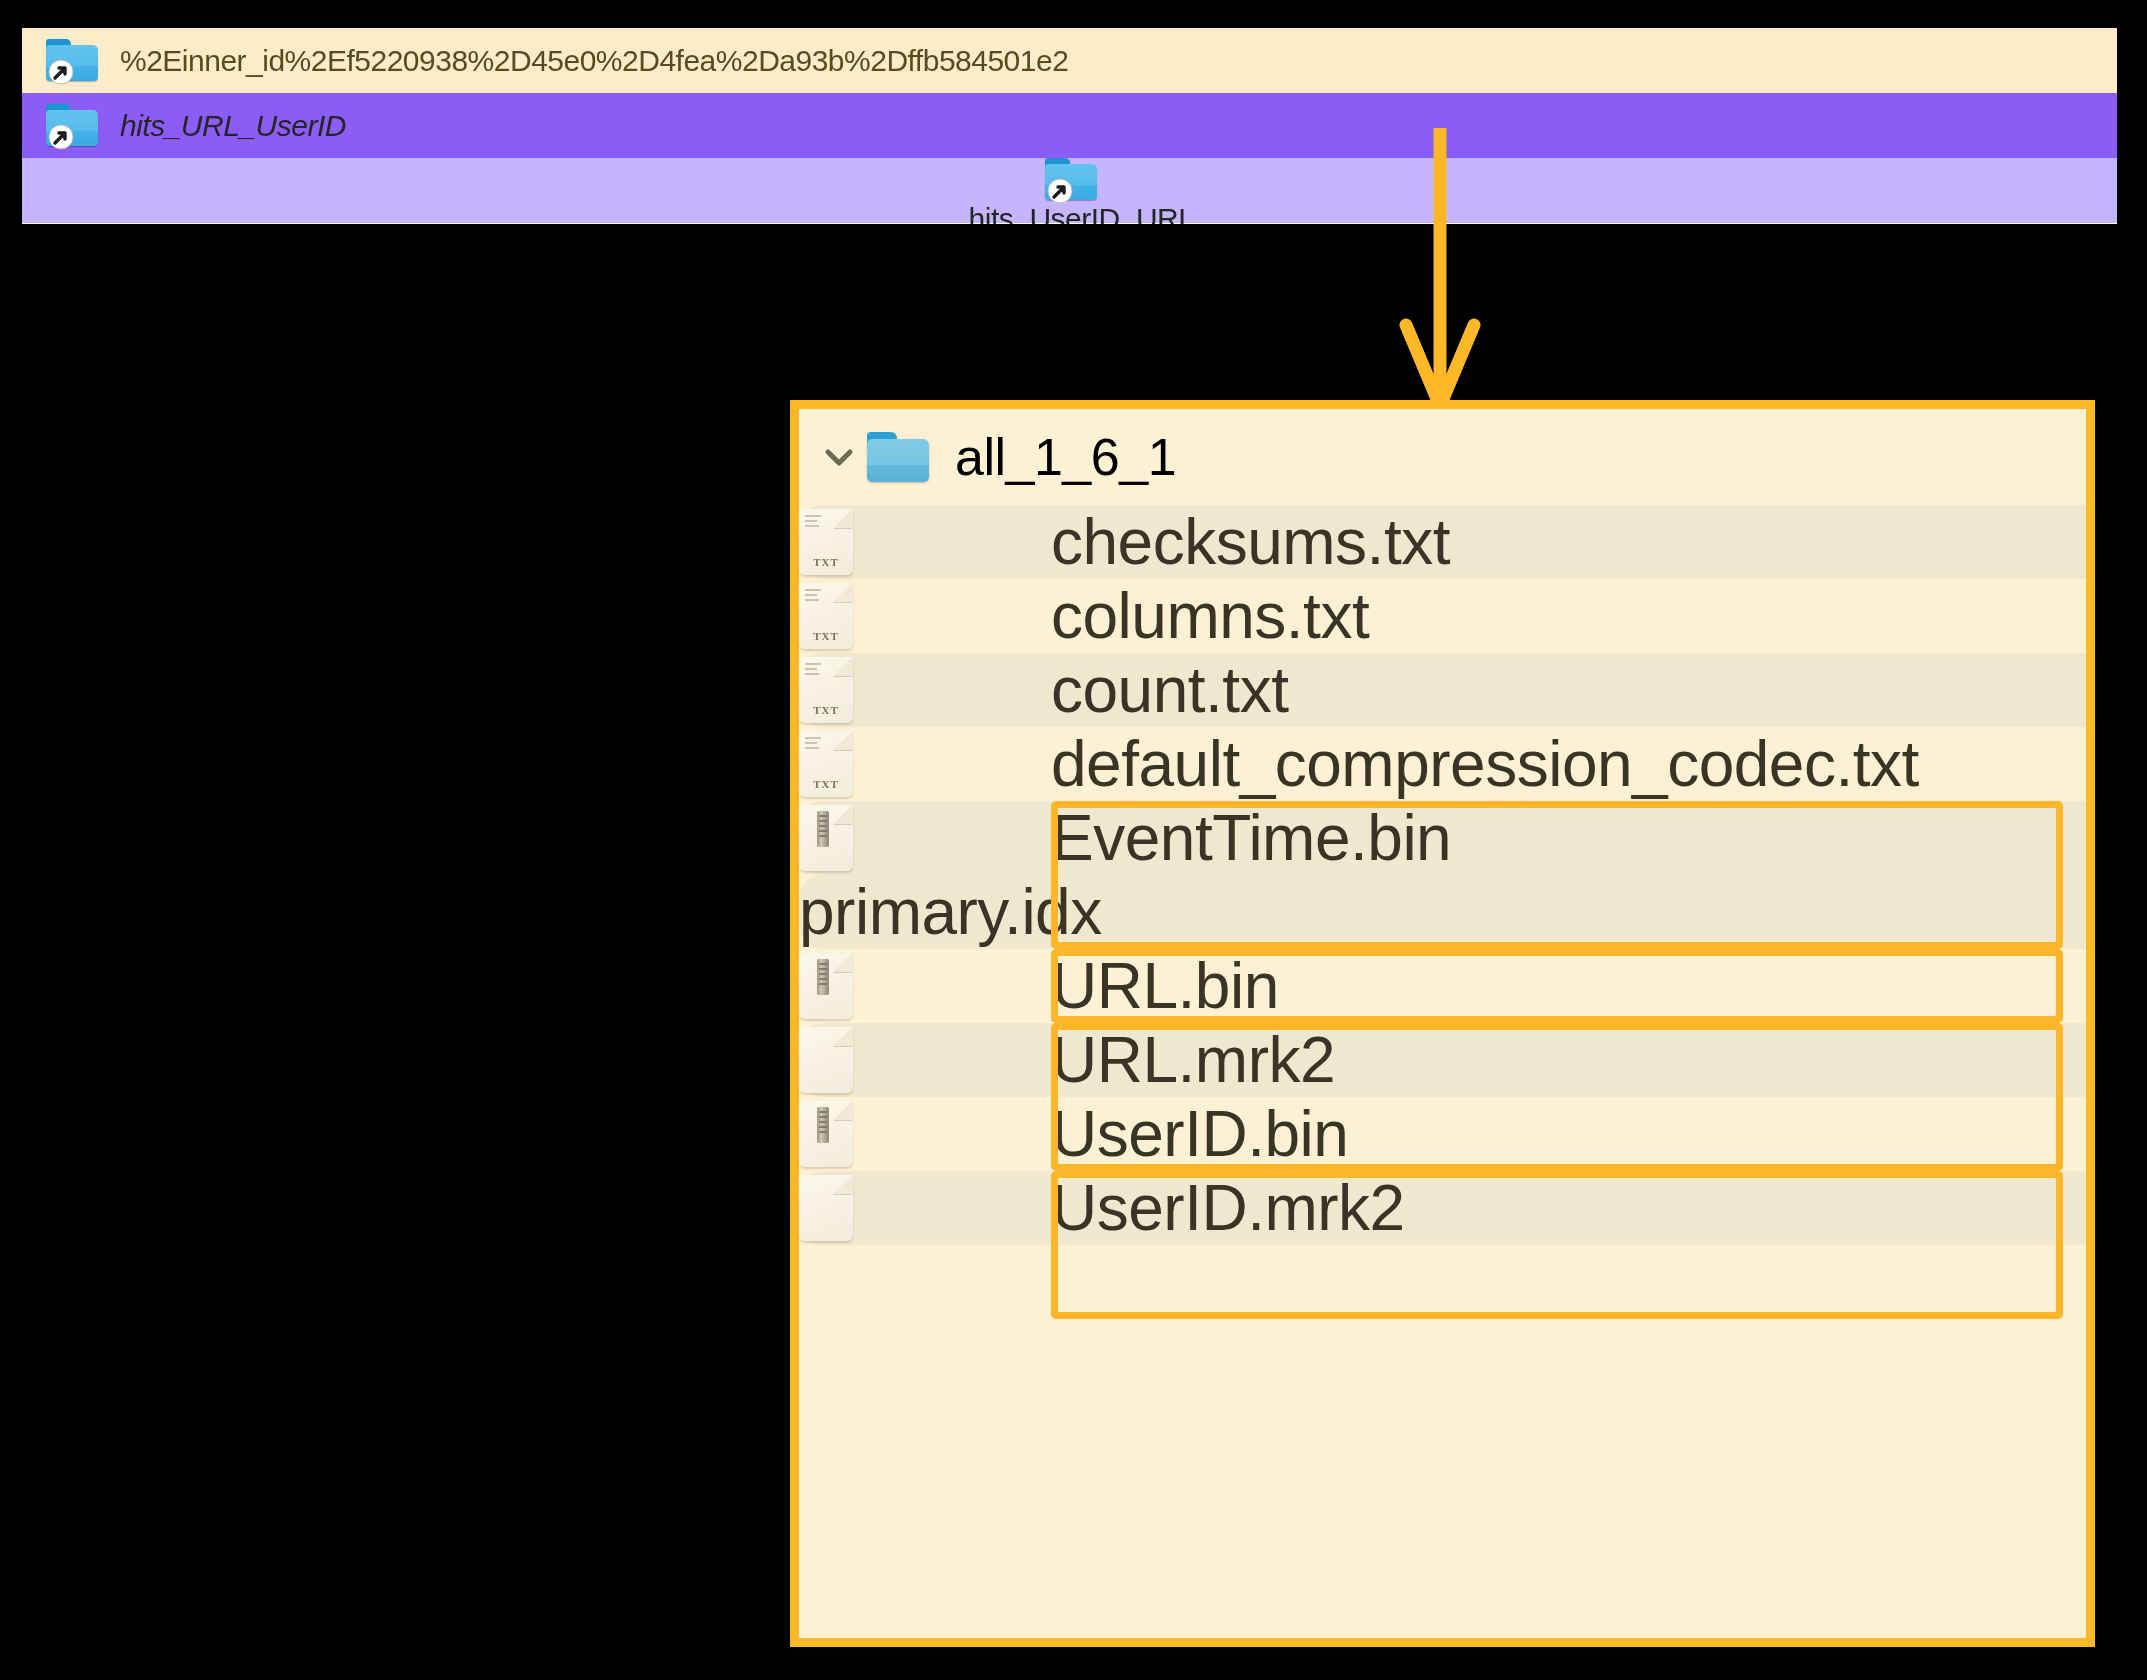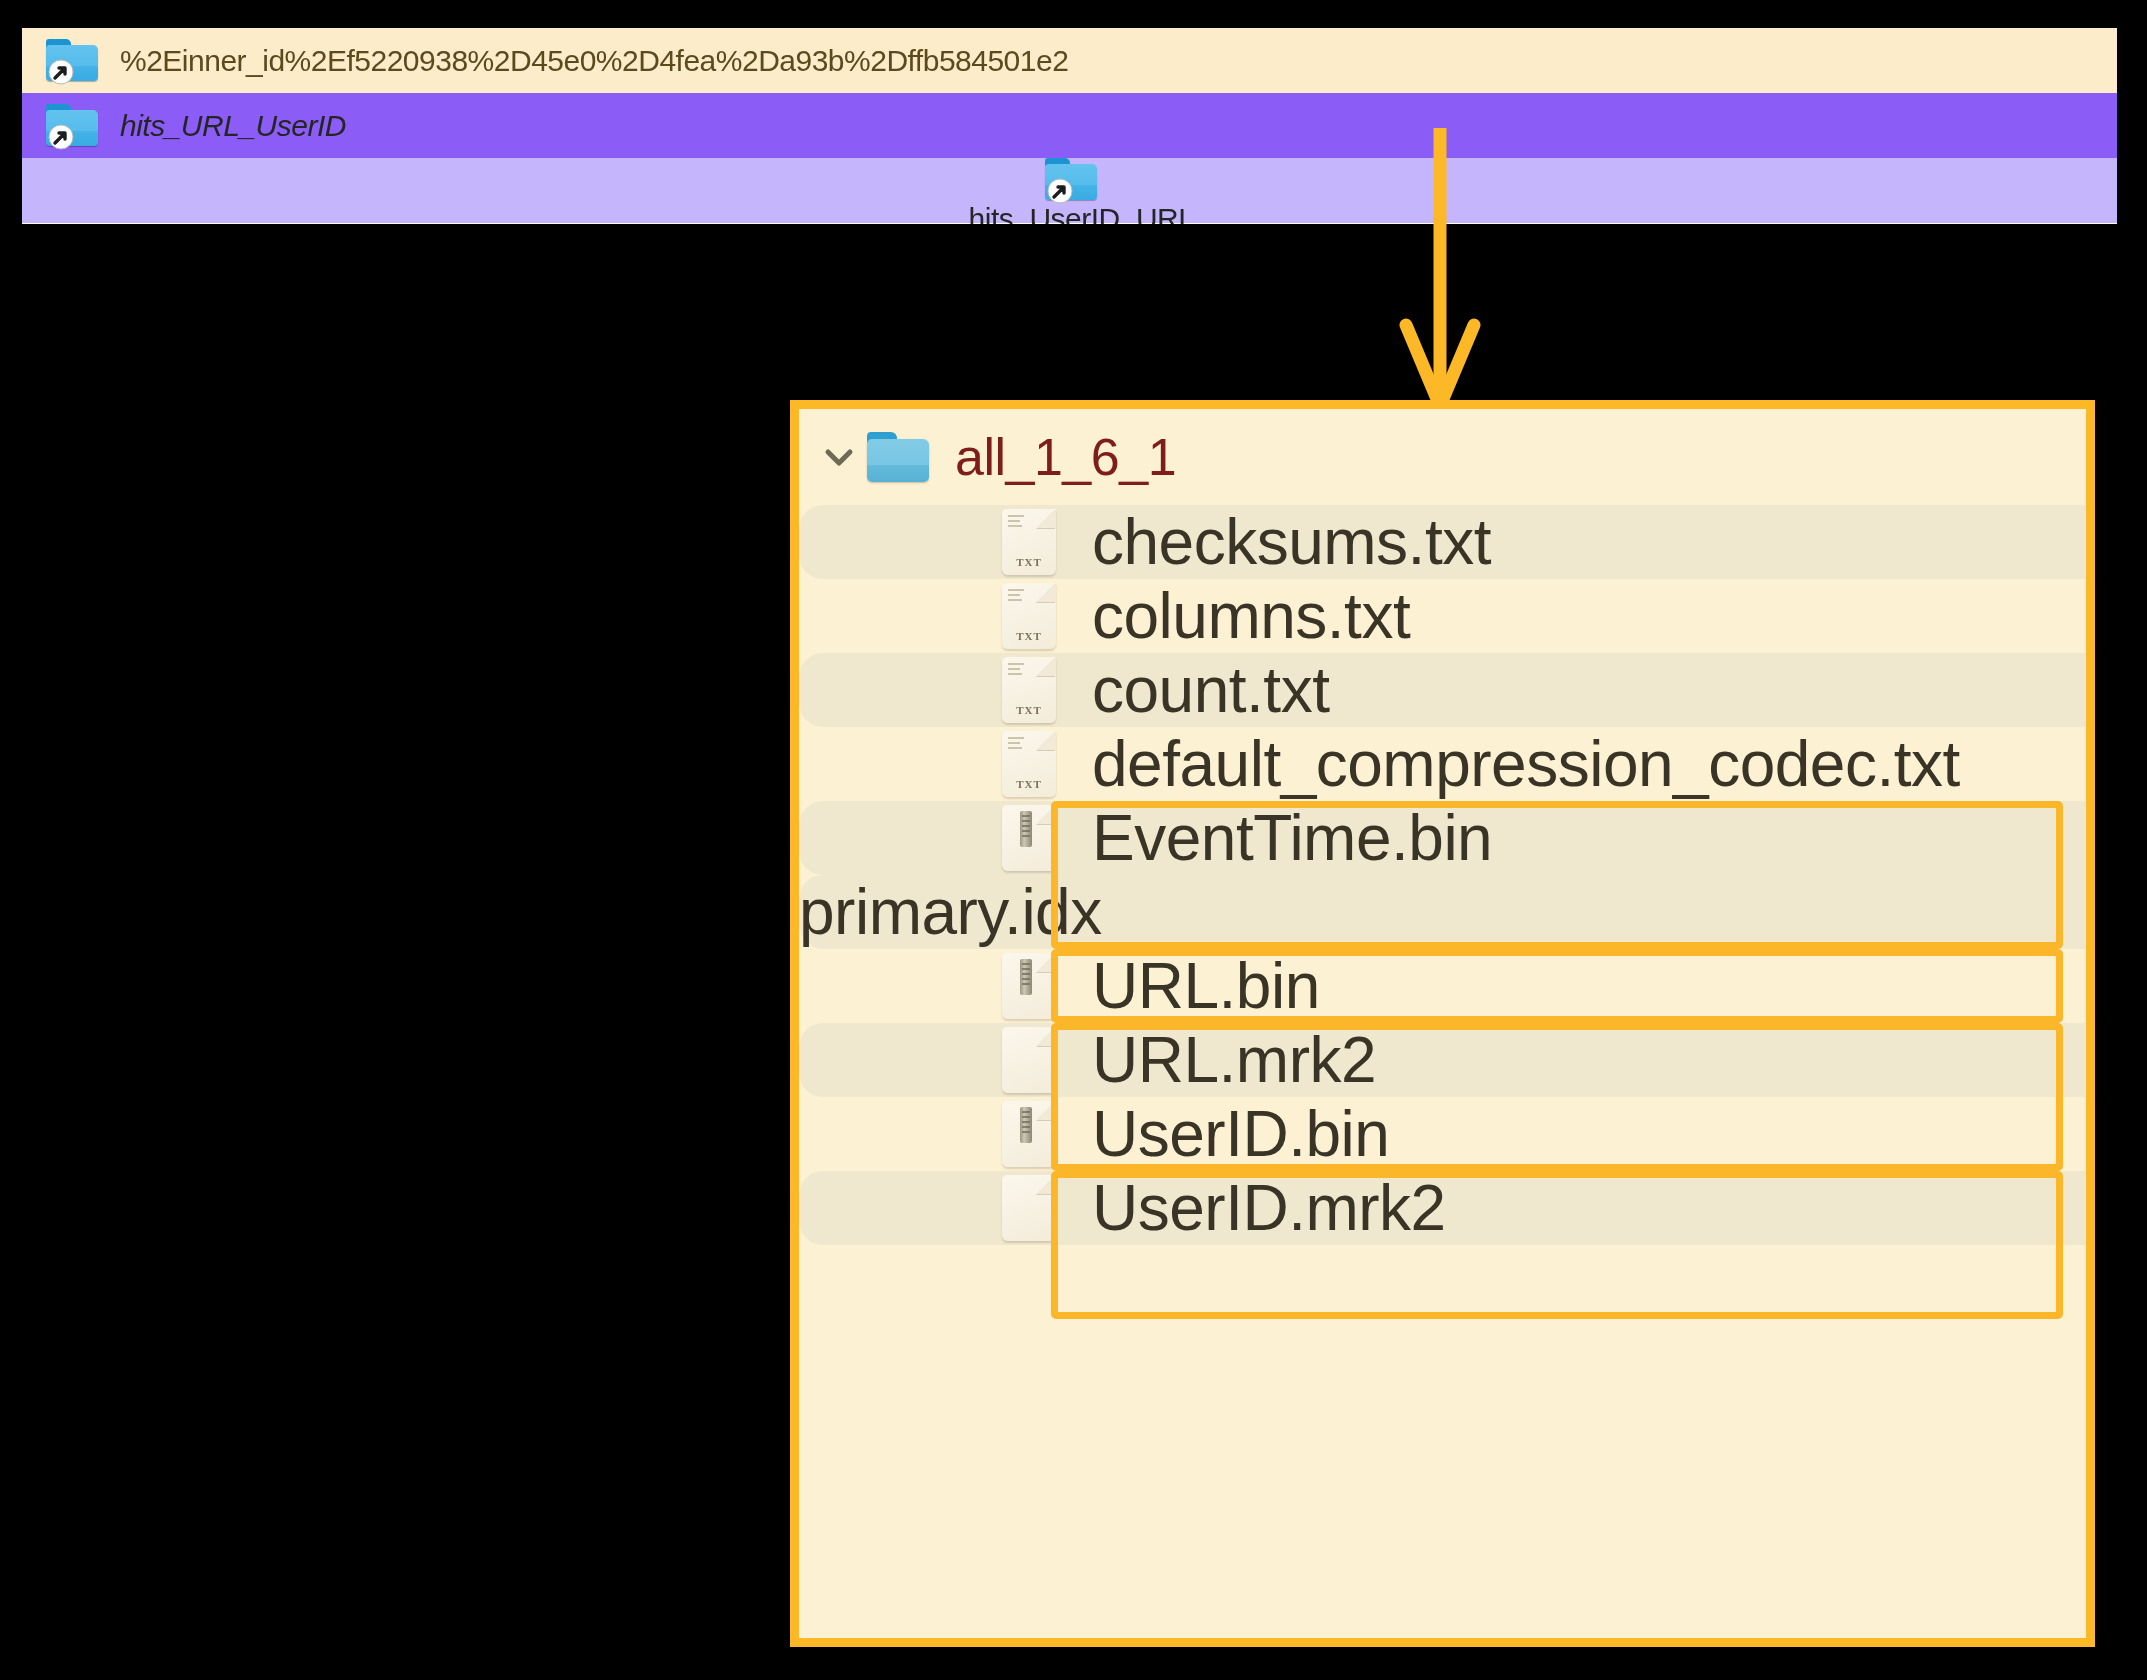--- a/index.html
+++ b/index.html
@@ -132,34 +132,33 @@
   }
   .folder-plain .body {
     position: absolute; left: 0; top: 7px;
     width: 62px; height: 43px;
     background: linear-gradient(#81cbe6 0%, #78c6e4 60%, #62b9da 62%, #57b2d6 100%);
     border-radius: 5px 6px 5px 5px;
     box-shadow: 0 1px 2px rgba(0,0,0,.22);
   }
   .folder-name {
     font-size: 52px;
-    color: #7f1d1d;
+    color: #000000;
     letter-spacing: -0.5px;
     white-space: nowrap;
   }
 
   
   .fico-wrap {
     width: 252px;
     flex: 0 0 auto;
     display: flex;
-    justify-content: flex-end;
+    justify-content: flex-start;
     padding-right: 36px;
     box-sizing: border-box;
-    margin-left: 41px;
   }
   .fico {
     position: relative;
     width: 54px;
     height: 66px;
     background: linear-gradient(160deg,#fbf7ec 0%, #f3ecda 100%);
     border-radius: 5px 0 6px 6px;
     box-shadow: 0 2px 2px rgba(120,105,70,.25);
   }
   .fico::after { 

